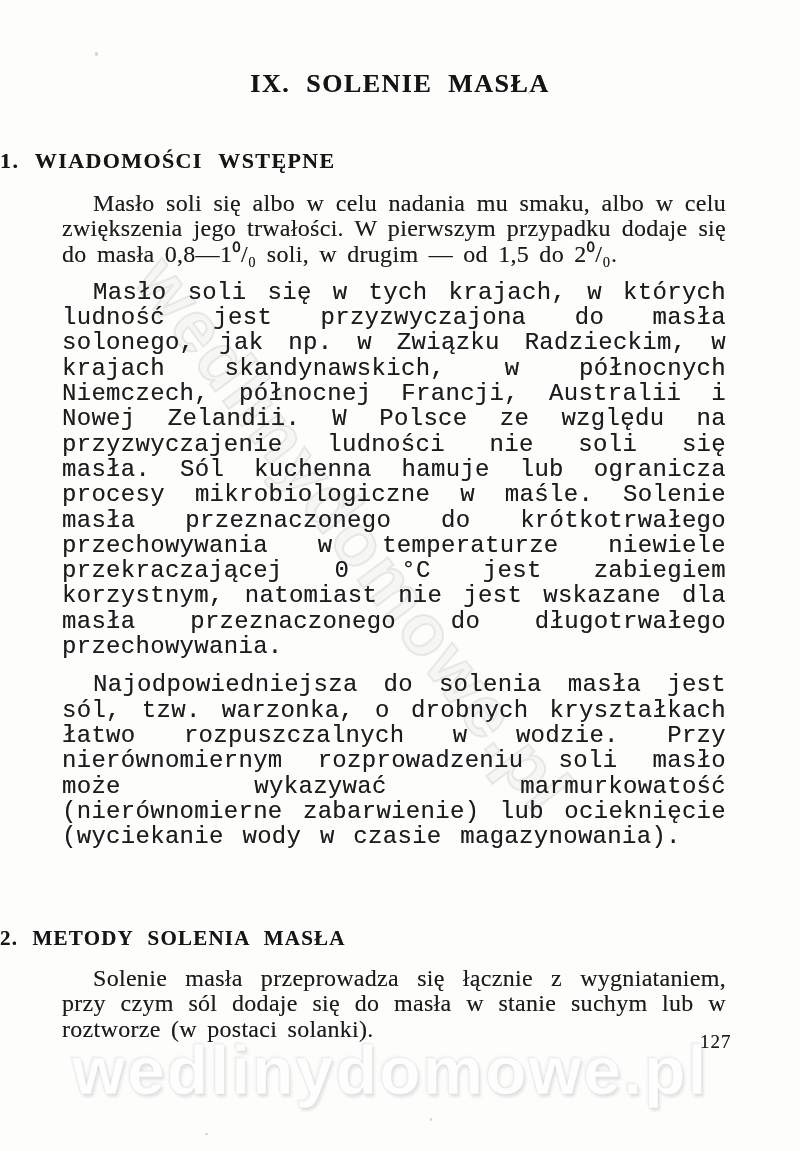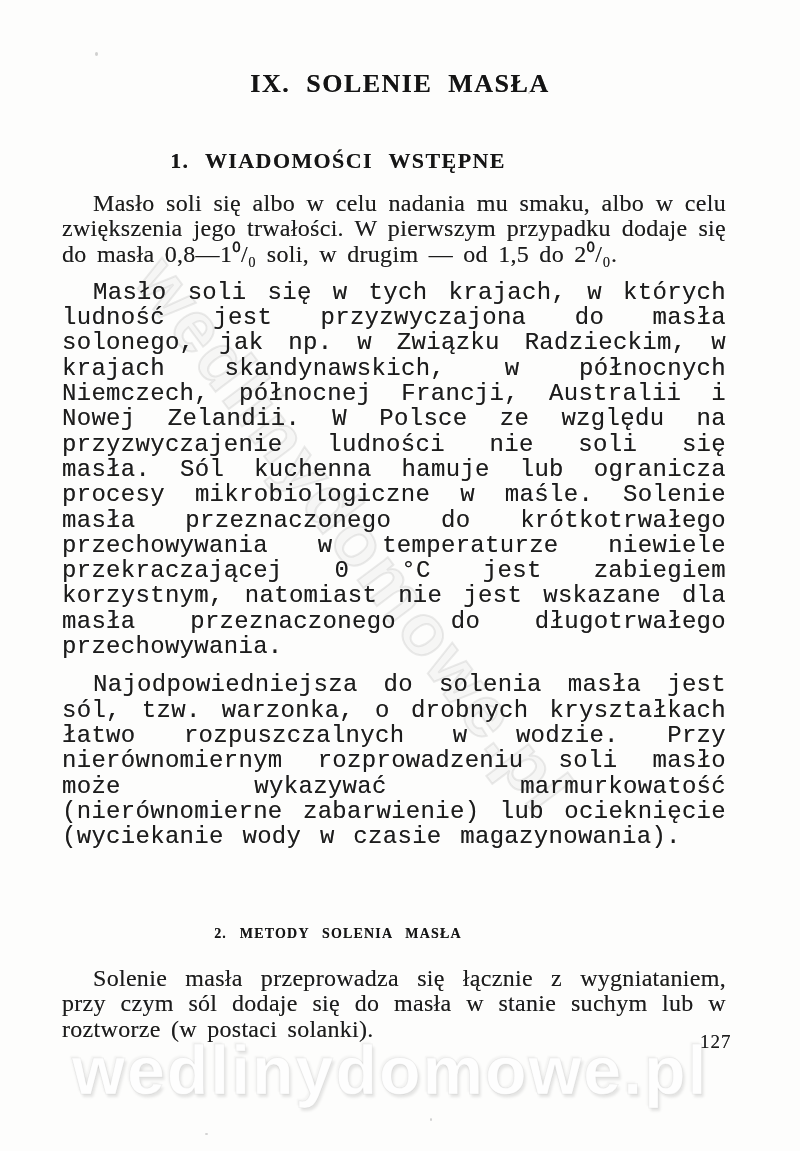--- a/index.html
+++ b/index.html
@@ -15,27 +15,27 @@
   .chapter-title{
     position:absolute;top:52px;left:0;width:800px;
     text-align:center;
     font-size:26px;font-weight:bold;
     letter-spacing:1.5px;word-spacing:8px;
     color:#141414;
     text-shadow:0 0 .5px rgba(0,0,0,.55);
   }
   .section-heading{
     position:absolute;left:0;width:676px;
-    text-align:center;
+    text-align:left;
     font-weight:bold;
     color:#161616;
     text-shadow:0 0 .4px rgba(0,0,0,.5);
   }
   .section-heading.h1{top:130px;font-size:22px;letter-spacing:1.4px;word-spacing:9px;}
-  .section-heading.h2{top:905px;font-size:14px;letter-spacing:1.2px;word-spacing:8px;margin-top:21px;}
+  .section-heading.h2{top:905px;font-size:21px;letter-spacing:1.2px;word-spacing:8px;margin-top:21px;}
   .body-block{
     position:absolute;left:62px;width:664px;
     font-size:24px;line-height:25.3px;
     text-align:justify;
     word-spacing:4px;letter-spacing:.3px;
     text-shadow:0 0 .4px rgba(0,0,0,.45);
   }
   .body-block.first{top:191px;}
   .body-block.second{top:966px;}
   .body-block p{margin:0;text-indent:31px;}

